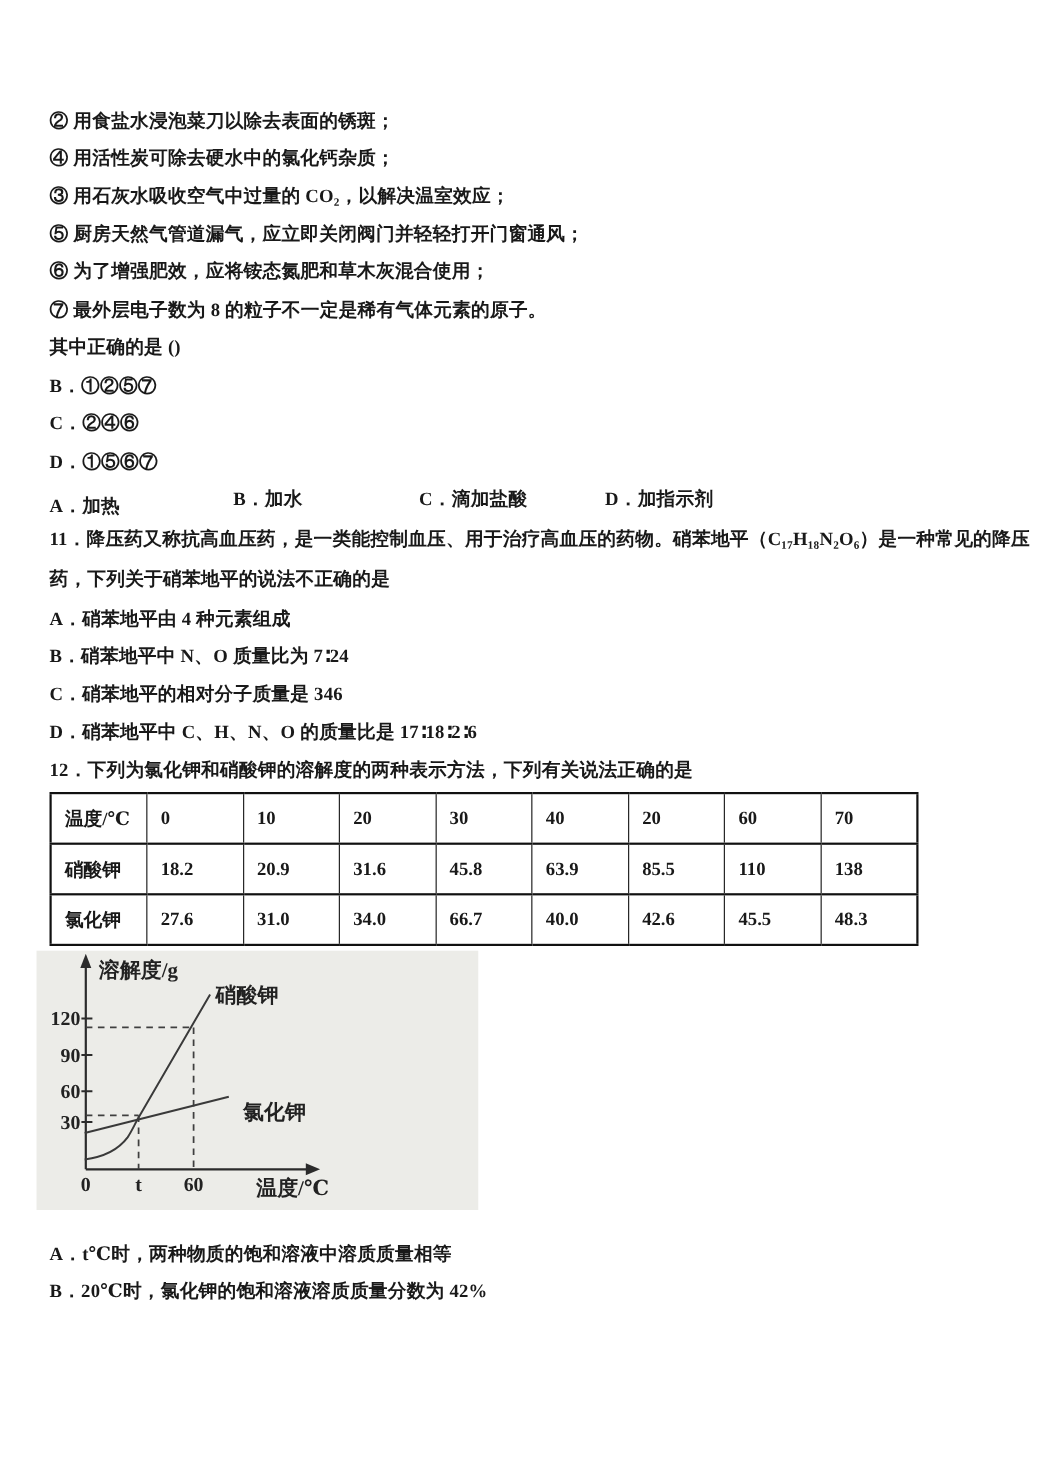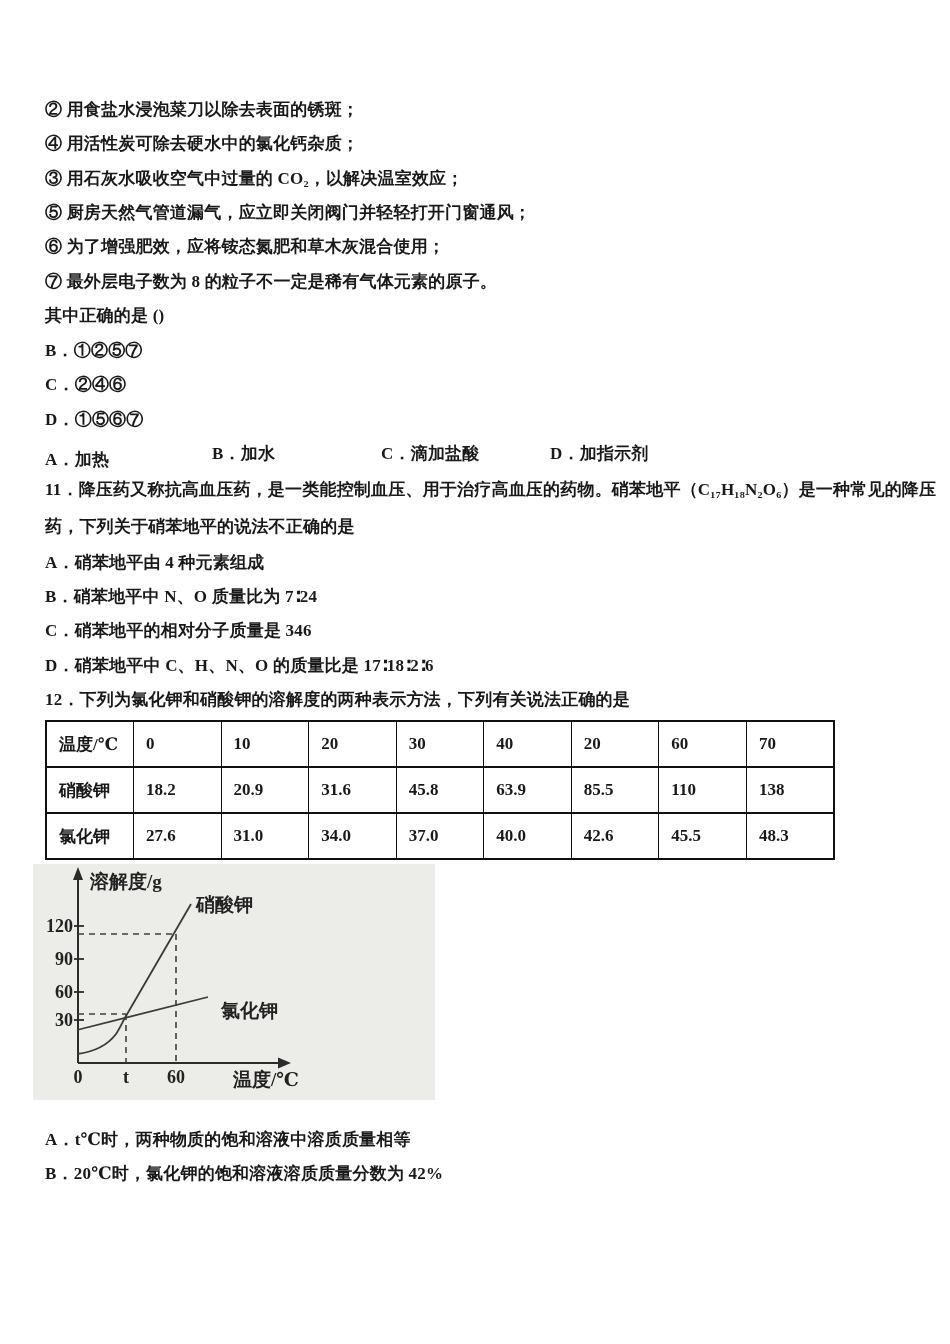--- a/index.html
+++ b/index.html
@@ -79,21 +79,21 @@
       <td>63.9</td>
       <td>85.5</td>
       <td>110</td>
       <td>138</td>
     </tr>
     <tr>
       <td>氯化钾</td>
       <td>27.6</td>
       <td>31.0</td>
       <td>34.0</td>
-      <td>37.0</td>
+      <td>66.7</td>
       <td>40.0</td>
       <td>42.6</td>
       <td>45.5</td>
       <td>48.3</td>
     </tr>
   </tbody>
     </table>
 
   <div class="chart-wrap">
     <svg width="402" height="236" viewBox="0 0 402 236">

